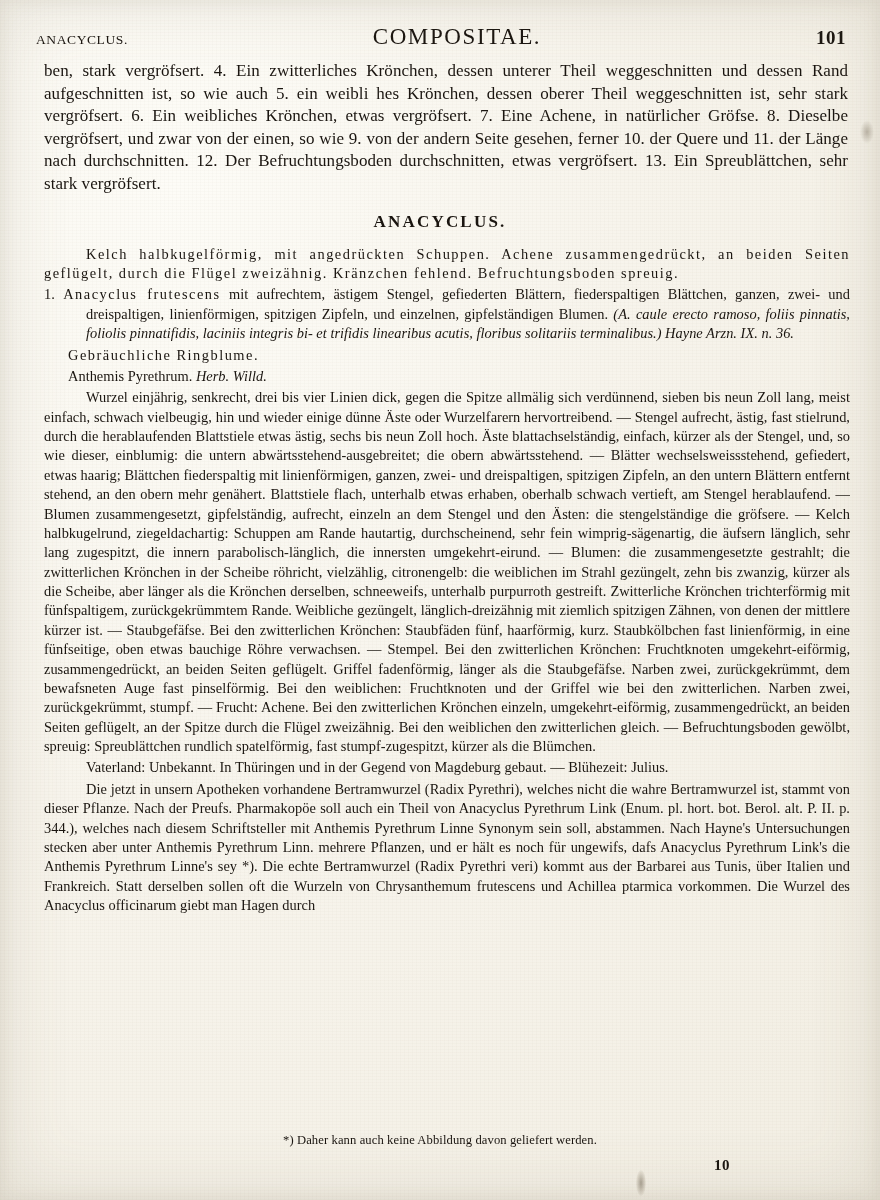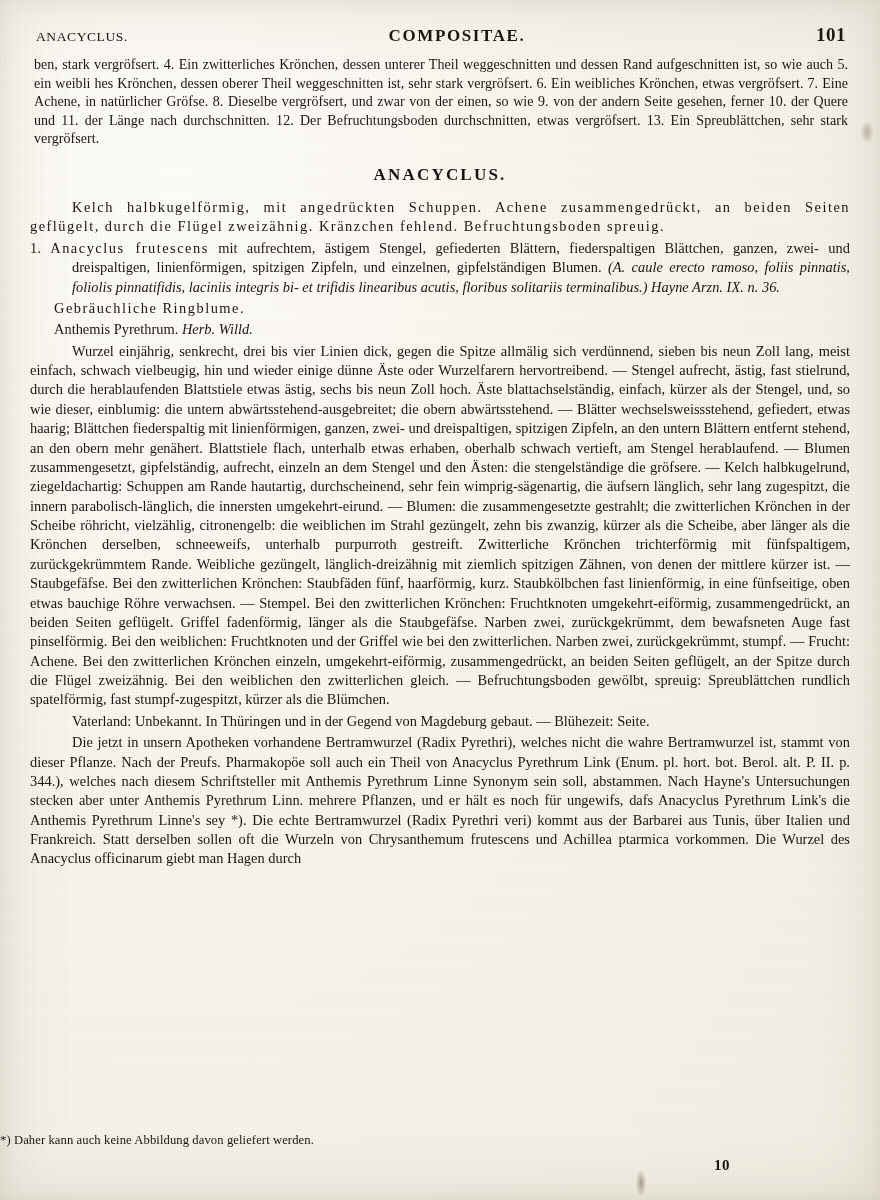--- a/index.html
+++ b/index.html
@@ -55,72 +55,73 @@
     margin-bottom: 10px;
   }
   .runhead-left {
     font-family: "Liberation Serif", serif;
     font-size: 13.5px;
     letter-spacing: 0.6px;
     font-variant: small-caps;
     text-transform: uppercase;
   }
   .runhead-center {
-    font-size: 17px;
+    font-size: 23px;
     letter-spacing: 1.6px;
-    font-weight: 700;
+    font-weight: 400;
     margin-left: -30px;
   }
   .runhead-right {
     font-size: 19px;
     font-weight: 700;
     letter-spacing: 0.5px;
   }
 
   
   .fineprint {
-    font-size: 14px;
+    font-size: 17px;
     line-height: 1.33;
     text-align: justify;
     letter-spacing: 0.05px;
-    margin: 0 2px 16px 4px;
+    margin: 0 2px 16px 14px;
   }
 
   
   .section-title {
     text-align: center;
     font-size: 17px;
     letter-spacing: 2.2px;
     margin: 2px 0 13px 0;
     font-weight: 600;
   }
 
   
   .body {
     font-size: 14.4px;
     line-height: 1.345;
     text-align: justify;
     letter-spacing: 0.02px;
   }
-  .body p { margin: 0 0 2px 0; }
+  .body p { margin: 0 0 2px 14px; }
   .p-indent { text-indent: 42px; }
   .sp-sm { letter-spacing: 1.5px; }
   i, .it { font-style: italic; }
   .hang {
     padding-left: 42px;
     text-indent: -42px;
   }
   .ind-1 { padding-left: 24px; }
 
   .big-para { margin-top: 5px; }
   .footnote {
     position: absolute;
     left: 0;
     right: 0;
     bottom: 52px;
+    text-align: center;
     font-size: 12.6px;
     letter-spacing: 0.1px;
   }
   .signature {
     position: absolute;
     right: 150px;
     bottom: 26px;
     font-size: 15px;
     font-weight: 600;
     letter-spacing: 0.5px;
@@ -178,21 +179,21 @@
 
       <p class="ind-1 sp-sm">Gebräuchliche Ringblume.</p>
 
       <p class="ind-1">
         <span>Anthemis Pyrethrum.</span>
         <span class="it">Herb. Willd.</span>
       </p>
 
       <p class="p-indent big-para">Wurzel einjährig, senkrecht, drei bis vier Linien dick, gegen die Spitze allmälig sich verdünnend, sieben bis neun Zoll lang, meist einfach, schwach vielbeugig, hin und wieder einige dünne Äste oder Wurzelfarern hervortreibend. — Stengel aufrecht, ästig, fast stielrund, durch die herablaufenden Blattstiele etwas ästig, sechs bis neun Zoll hoch. Äste blattachselständig, einfach, kürzer als der Stengel, und, so wie dieser, einblumig: die untern abwärtsstehend-ausgebreitet; die obern abwärtsstehend. — Blätter wechselsweissstehend, gefiedert, etwas haarig; Blättchen fiederspaltig mit linienförmigen, ganzen, zwei- und dreispaltigen, spitzigen Zipfeln, an den untern Blättern entfernt stehend, an den obern mehr genähert. Blattstiele flach, unterhalb etwas erhaben, oberhalb schwach vertieft, am Stengel herablaufend. — Blumen zusammengesetzt, gipfelständig, aufrecht, einzeln an dem Stengel und den Ästen: die stengelständige die gröfsere. — Kelch halbkugelrund, ziegeldachartig: Schuppen am Rande hautartig, durchscheinend, sehr fein wimprig-sägenartig, die äufsern länglich, sehr lang zugespitzt, die innern parabolisch-länglich, die innersten umgekehrt-eirund. — Blumen: die zusammengesetzte gestrahlt; die zwitterlichen Krönchen in der Scheibe röhricht, vielzählig, citronengelb: die weiblichen im Strahl gezüngelt, zehn bis zwanzig, kürzer als die Scheibe, aber länger als die Krönchen derselben, schneeweifs, unterhalb purpurroth gestreift. Zwitterliche Krönchen trichterförmig mit fünfspaltigem, zurückgekrümmtem Rande. Weibliche gezüngelt, länglich-dreizähnig mit ziemlich spitzigen Zähnen, von denen der mittlere kürzer ist. — Staubgefäfse. Bei den zwitterlichen Krönchen: Staubfäden fünf, haarförmig, kurz. Staubkölbchen fast linienförmig, in eine fünfseitige, oben etwas bauchige Röhre verwachsen. — Stempel. Bei den zwitterlichen Krönchen: Fruchtknoten umgekehrt-eiförmig, zusammengedrückt, an beiden Seiten geflügelt. Griffel fadenförmig, länger als die Staubgefäfse. Narben zwei, zurückgekrümmt, dem bewafsneten Auge fast pinselförmig. Bei den weiblichen: Fruchtknoten und der Griffel wie bei den zwitterlichen. Narben zwei, zurückgekrümmt, stumpf. — Frucht: Achene. Bei den zwitterlichen Krönchen einzeln, umgekehrt-eiförmig, zusammengedrückt, an beiden Seiten geflügelt, an der Spitze durch die Flügel zweizähnig. Bei den weiblichen den zwitterlichen gleich. — Befruchtungsboden gewölbt, spreuig: Spreublättchen rundlich spatelförmig, fast stumpf-zugespitzt, kürzer als die Blümchen.</p>
 
-      <p class="p-indent">Vaterland: Unbekannt. In Thüringen und in der Gegend von Magdeburg gebaut. — Blühezeit: Seite.</p>
+      <p class="p-indent">Vaterland: Unbekannt. In Thüringen und in der Gegend von Magdeburg gebaut. — Blühezeit: Julius.</p>
 
       <p class="p-indent">Die jetzt in unsern Apotheken vorhandene Bertramwurzel (Radix Pyrethri), welches nicht die wahre Bertramwurzel ist, stammt von dieser Pflanze. Nach der Preufs. Pharmakopöe soll auch ein Theil von Anacyclus Pyrethrum Link (Enum. pl. hort. bot. Berol. alt. P. II. p. 344.), welches nach diesem Schriftsteller mit Anthemis Pyrethrum Linne Synonym sein soll, abstammen. Nach Hayne's Untersuchungen stecken aber unter Anthemis Pyrethrum Linn. mehrere Pflanzen, und er hält es noch für ungewifs, dafs Anacyclus Pyrethrum Link's die Anthemis Pyrethrum Linne's sey *). Die echte Bertramwurzel (Radix Pyrethri veri) kommt aus der Barbarei aus Tunis, über Italien und Frankreich. Statt derselben sollen oft die Wurzeln von Chrysanthemum frutescens und Achillea ptarmica vorkommen. Die Wurzel des Anacyclus officinarum giebt man Hagen durch</p>
 
     </div>
   </div>
 
   <div class="footnote">*) Daher kann auch keine Abbildung davon geliefert werden.</div>
   <div class="signature">10</div>
   <div class="smudge"></div>
   <div class="vignette"></div>

